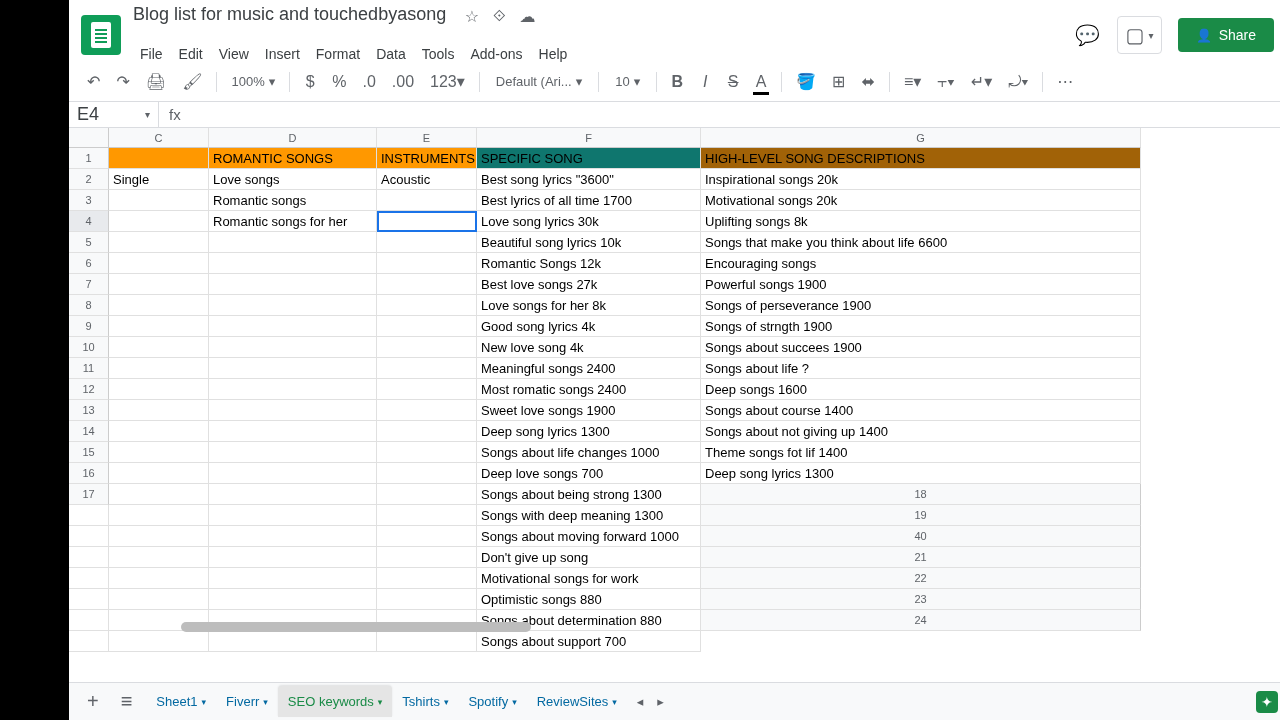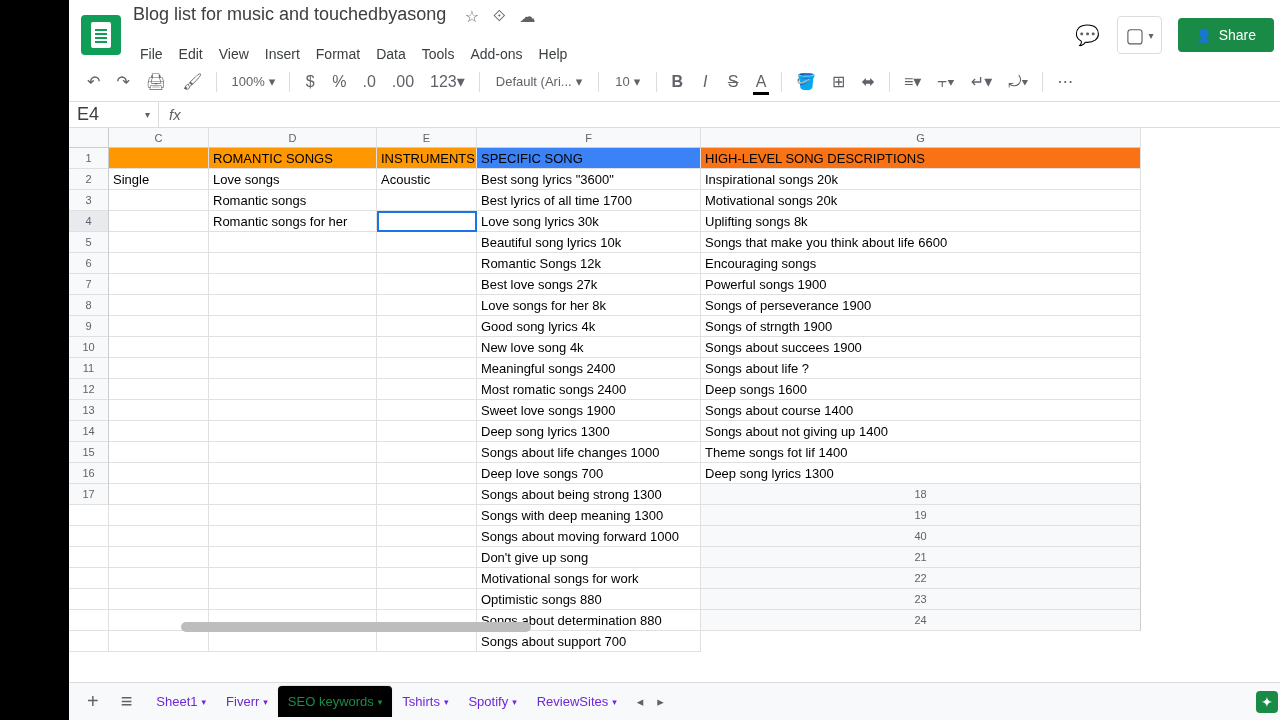--- a/index.html
+++ b/index.html
@@ -33,37 +33,37 @@
 .font-sel { display:flex; align-items:center; gap:4px; padding:4px 8px; }
 .tb-icon { font-size:16px; min-width:24px; text-align:center; cursor:pointer; }
 .text-color { position:relative; }
 .text-color::after { content:''; position:absolute; bottom:0; left:4px; right:4px; height:3px; background:#000; }
 .collapse { margin-left:auto; }
 
 
 .formula-row { height:26px; display:flex; align-items:center; border-bottom:1px solid #dadce0; }
 .name-box { width:90px; padding:0 8px; font-size:18px; color:#3c4043; border-right:1px solid #dadce0; display:flex; align-items:center; justify-content:space-between; height:100%; }
 .name-box::after { content:'▾'; font-size:10px; color:#5f6368; }
-.fx { padding:0 10px; color:#5f6368; font-style:italic; font-size:15px; }
+.fx { padding:0 10px; color:#5f6368; font-size:15px; }
 
 
 .grid-wrap { position:relative; height:546px; overflow:hidden; }
 .grid { display:grid; grid-template-columns:40px 100px 168px 100px 224px 440px; font-size:13px; }
 .col-head { background:#f8f9fa; border-right:1px solid #e0e0e0; border-bottom:1px solid #ccc; height:20px; text-align:center; font-size:11px; color:#5f6368; line-height:20px; }
 .corner { background:#f8f9fa; border-right:1px solid #ccc; border-bottom:1px solid #ccc; }
 .row-head { background:#f8f9fa; border-right:1px solid #ccc; border-bottom:1px solid #e0e0e0; text-align:center; font-size:11px; color:#5f6368; height:21px; line-height:21px; }
 .row-head.sel { background:#e8eaed; }
 .cell { border-right:1px solid #e0e0e0; border-bottom:1px solid #e0e0e0; height:21px; padding:0 4px; line-height:21px; white-space:nowrap; overflow:visible; color:#000; }
 .cell.active { border:2px solid #1a73e8; height:21px; line-height:17px; position:relative; z-index:5; }
 
 
 .sheet-tabs { position:absolute; bottom:0; left:0; right:0; height:38px; background:#f8f9fa; border-top:1px solid #dadce0; display:flex; align-items:center; padding:0 10px; gap:6px; font-size:13px; }
 .add-sheet,.all-sheets { color:#5f6368; font-size:20px; padding:4px 8px; cursor:pointer; }
-.tab { padding:8px 10px; color:#6d28d9; display:flex; align-items:center; gap:4px; cursor:pointer; }
-.tab.active { color:#1a8b47; font-weight:500; background:#000000; border-radius:4px 4px 0 0; box-shadow:0 -1px 2px rgba(0,0,0,.1); }
+.tab { padding:8px 10px; color:#0369a1; display:flex; align-items:center; gap:4px; cursor:pointer; }
+.tab.active { color:#1a8b47; font-weight:500; background:#e5e5e5; border-radius:4px 4px 0 0; box-shadow:0 -1px 2px rgba(0,0,0,.1); }
 .tab::after { content:'▾'; font-size:9px; }
 .tab-nav { color:#5f6368; padding:4px; cursor:pointer; }
 .explore { margin-left:auto; display:flex; align-items:center; gap:6px; color:#5f6368; }
 .explore-icon { width:22px; height:22px; background:#1a8b47; border-radius:4px; display:flex; align-items:center; justify-content:center; color:#fff; font-size:14px; }
 
 
 .side-panel { position:absolute; right:0; top:72px; width:50px; height:600px; border-left:1px solid #dadce0; background:#fff; display:flex; flex-direction:column; align-items:center; gap:20px; padding-top:16px; }
 .side-icon { width:24px; height:24px; border-radius:4px; }
 .sp-cal { background:#4285f4; }
 .sp-keep { background:#fbbc04; }
@@ -155,22 +155,22 @@
         <div class="corner"></div>
         <div class="col-head">C</div>
         <div class="col-head">D</div>
         <div class="col-head">E</div>
         <div class="col-head">F</div>
         <div class="col-head">G</div>
         <div class="row-head">1</div>
         <div class="cell" style="background: rgb(255, 152, 0);"></div>
         <div class="cell" style="background: rgb(255, 152, 0);">ROMANTIC SONGS</div>
         <div class="cell" style="background: rgb(255, 152, 0);">INSTRUMENTS</div>
-        <div class="cell" style="background: #3b82f6;">SPECIFIC SONG</div>
-        <div class="cell" style="background: #f97316;">HIGH-LEVEL SONG DESCRIPTIONS</div>
+        <div class="cell" style="background: #0f766e;">SPECIFIC SONG</div>
+        <div class="cell" style="background: #a16207;">HIGH-LEVEL SONG DESCRIPTIONS</div>
         <div class="row-head">2</div>
         <div class="cell">Single</div>
         <div class="cell">Love songs</div>
         <div class="cell">Acoustic</div>
         <div class="cell">Best song lyrics "3600"</div>
         <div class="cell">Inspirational songs 20k</div>
         <div class="row-head">3</div>
         <div class="cell"></div>
         <div class="cell">Romantic songs</div>
         <div class="cell"></div>

